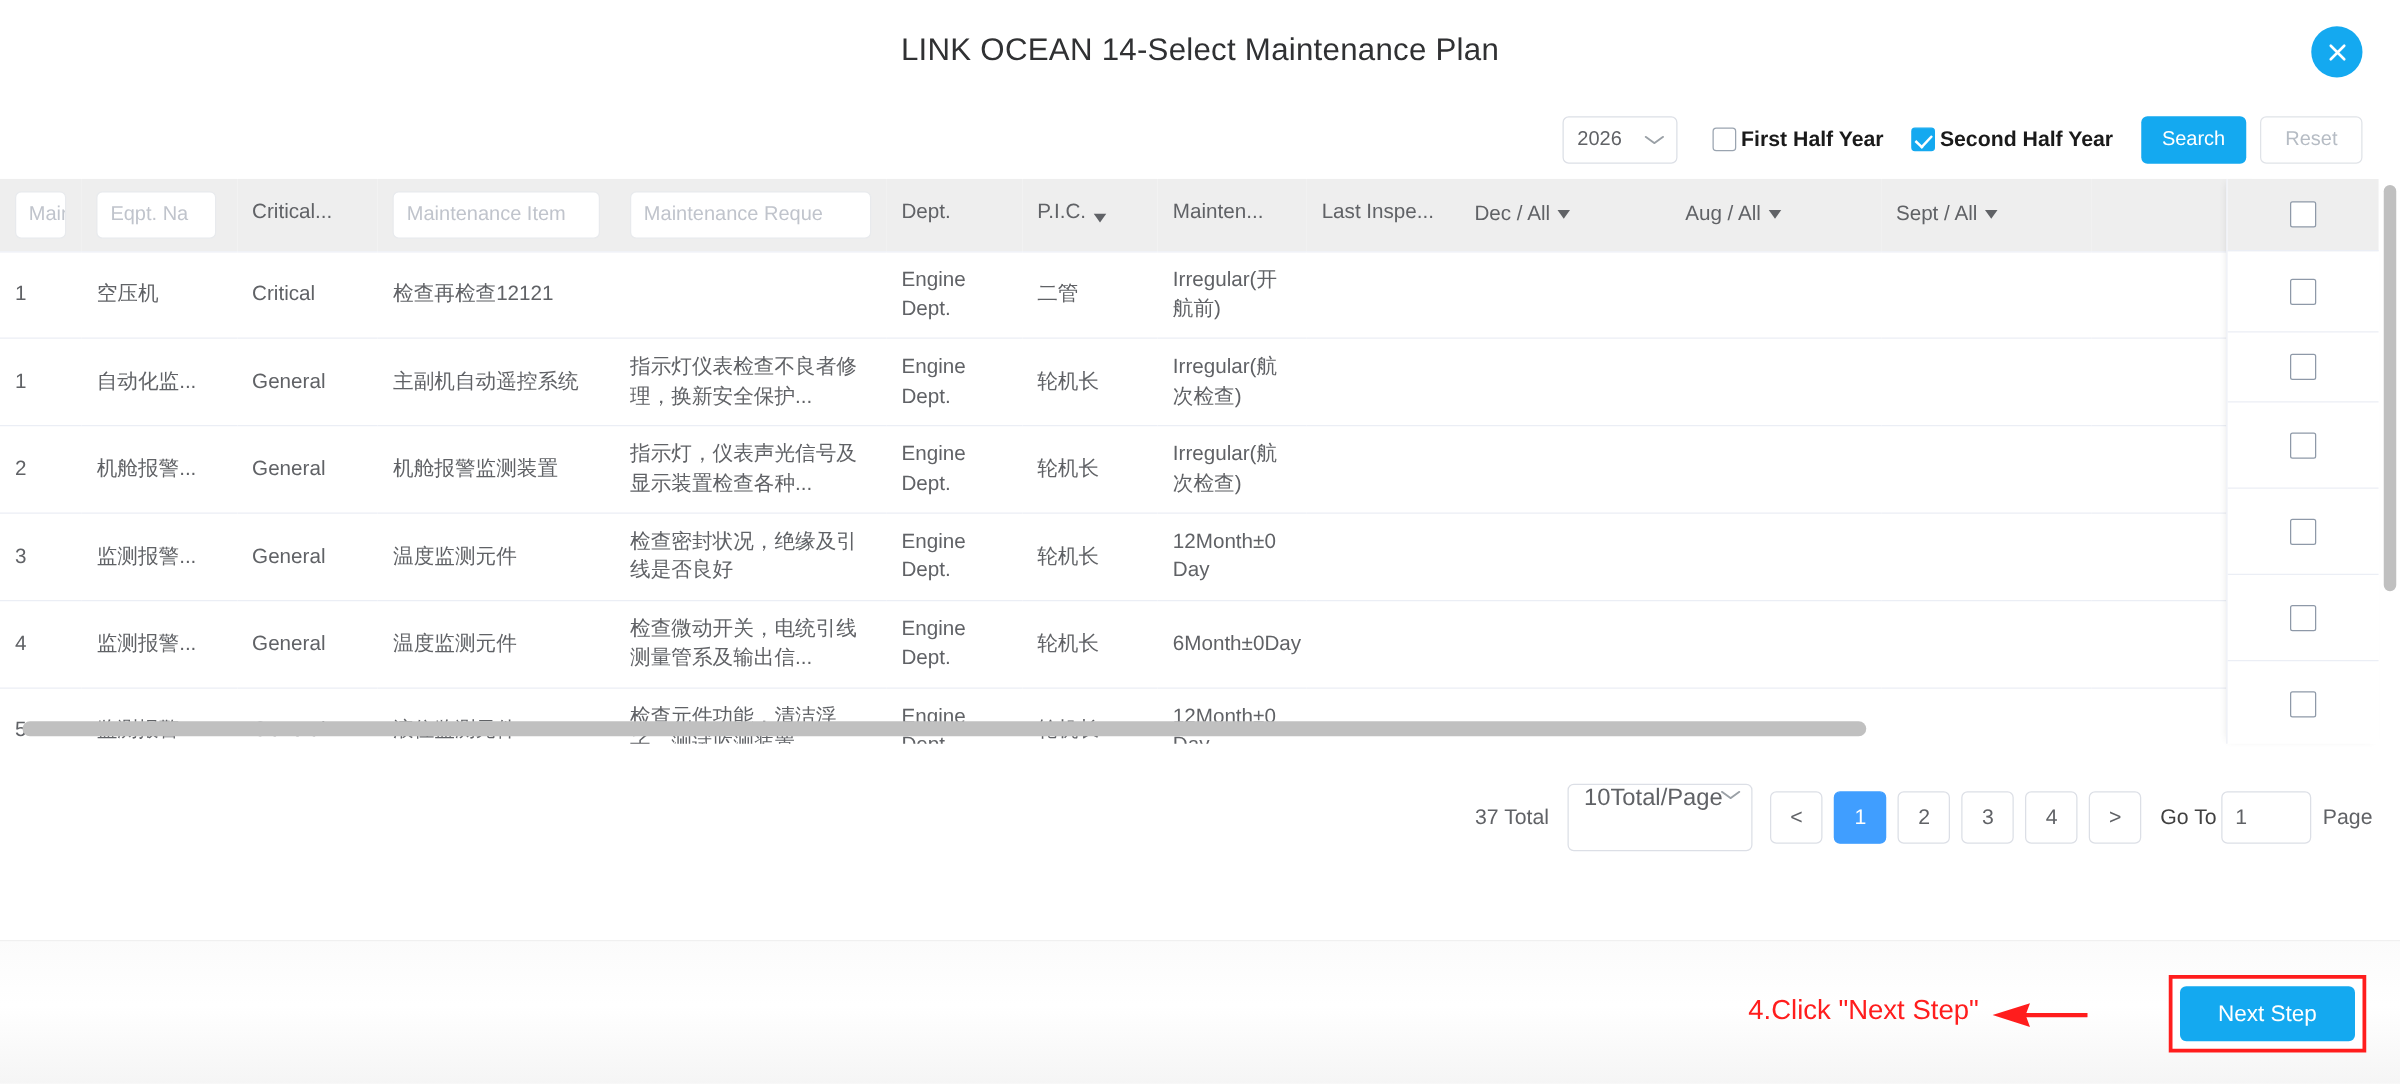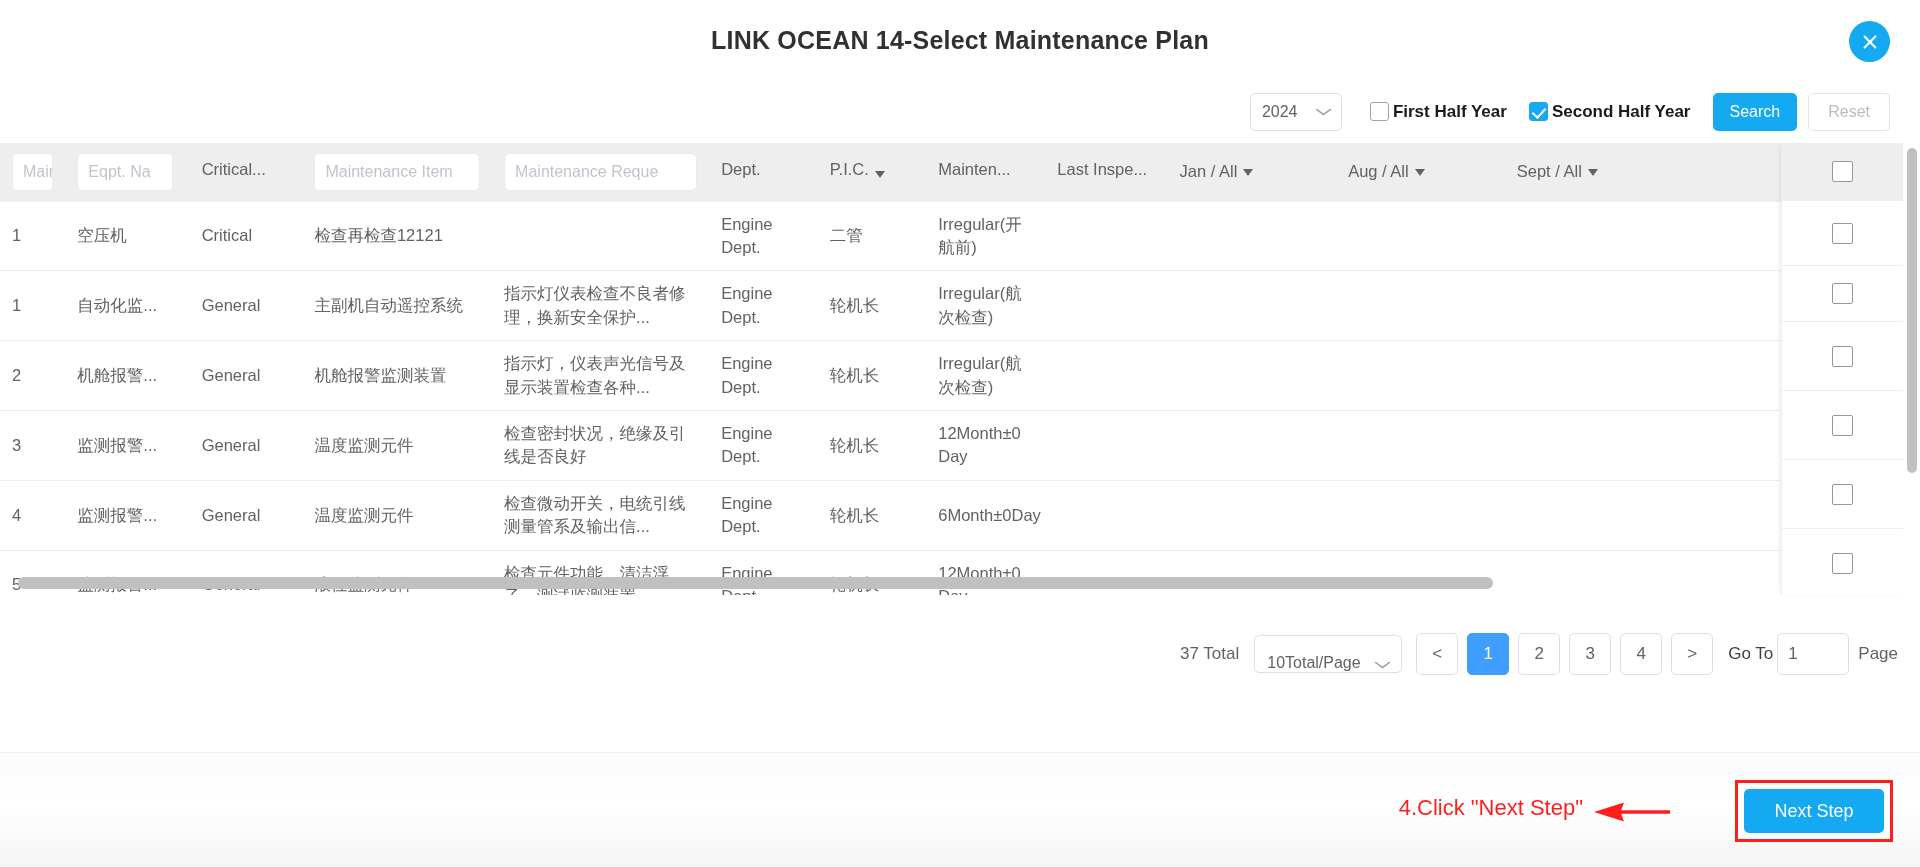--- a/index.html
+++ b/index.html
@@ -16,21 +16,21 @@
     position: relative;
     height: 80px;
     background: #ffffff;
     display: flex;
     align-items: center;
     justify-content: center;
   }
   .modal-title {
     font-size: 25px;
     color: #303133;
-    font-weight: 700;
+    font-weight: 400;
     letter-spacing: 0.2px;
   }
   .close-btn {
     position: absolute;
     right: 30px;
     top: 21px;
     width: 41px; height: 41px;
     border-radius: 50%;
     background: #14a9f0;
     display: flex; align-items: center; justify-content: center;
@@ -274,26 +274,26 @@
     align-items: center;
     justify-content: flex-end;
     padding-right: 22px;
     gap: 0;
     background: #fff;
   }
   .pg-total {
     font-size: 17px; color: #606266; margin-right: 15px;
   }
   .pg-size {
-    width: 148px; height: 38px;
+    width: 148px; height: 54px;
     border: 1px solid #dcdfe6;
     border-radius: 5px;
-    display: flex; align-items: flex-end; justify-content: space-between;
+    display: flex; align-items: flex-start; justify-content: space-between;
     padding: 0 12px;
-    font-size: 16px; color: #606266;
+    font-size: 19px; color: #606266;
     background: #fff; cursor: pointer;
     margin-right: 14px;
   }
   .pg-size .caret { color: #c0c4cc; font-size: 13px; transform: scaleX(1.25); }
   .pg-btn {
     min-width: 42px; height: 42px;
     border: 1px solid #dcdfe6;
     border-radius: 5px;
     background: #fff;
     color: #606266;
@@ -372,21 +372,21 @@
   <div class="modal-title">LINK OCEAN 14-Select Maintenance Plan</div>
   <button class="close-btn">
     <svg width="20" height="20" viewBox="0 0 20 20" aria-hidden="true">
       <path d="M4.6 4.6 L15.4 15.4 M15.4 4.6 L4.6 15.4" stroke="#ffffff" stroke-width="2.1" stroke-linecap="round"></path>
     </svg>
   </button>
 </div>
 
 <div class="filter-bar">
   <div class="year-select">
-    <span>2024</span>
+    <span>2026</span>
     <span class="caret">
       <svg width="13" height="8" viewBox="0 0 13 8">
           <path d="M1 1.5 L6.5 6.5 L12 1.5" fill="none" stroke="#9aa0a6" stroke-width="1.4" stroke-linecap="round" stroke-linejoin="round"></path>
         </svg>
     </span>
   </div>
 
   <label class="cb-wrap">
     <span class="cb-box"></span>
     <span class="cb-label">First Half Year</span>
@@ -442,21 +442,21 @@
           <th>
             <span class="hdr-text">P.I.C.</span><span class="hdr-sort"></span>
           </th>
           <th>
             <span class="hdr-text">Mainten...</span>
           </th>
           <th>
             <span class="hdr-text">Last Inspe...</span>
           </th>
           <th>
-            <span class="hdr-mon">Jan / All</span><span class="hdr-sort"></span>
+            <span class="hdr-mon">Dec / All</span><span class="hdr-sort"></span>
           </th>
           <th>
             <span class="hdr-mon">Aug / All</span><span class="hdr-sort"></span>
           </th>
           <th>
             <span class="hdr-mon">Sept / All</span><span class="hdr-sort"></span>
           </th>
           <th></th>
         </tr>
       </thead>

